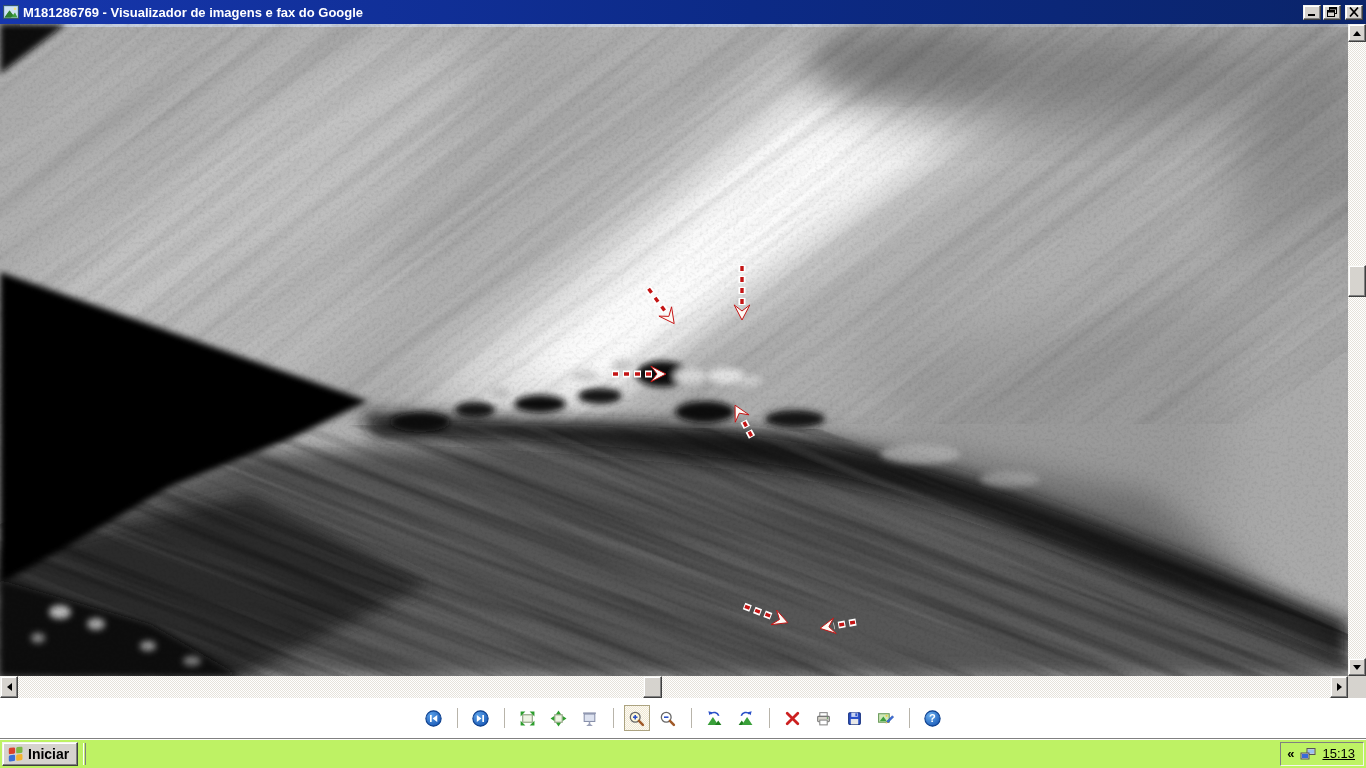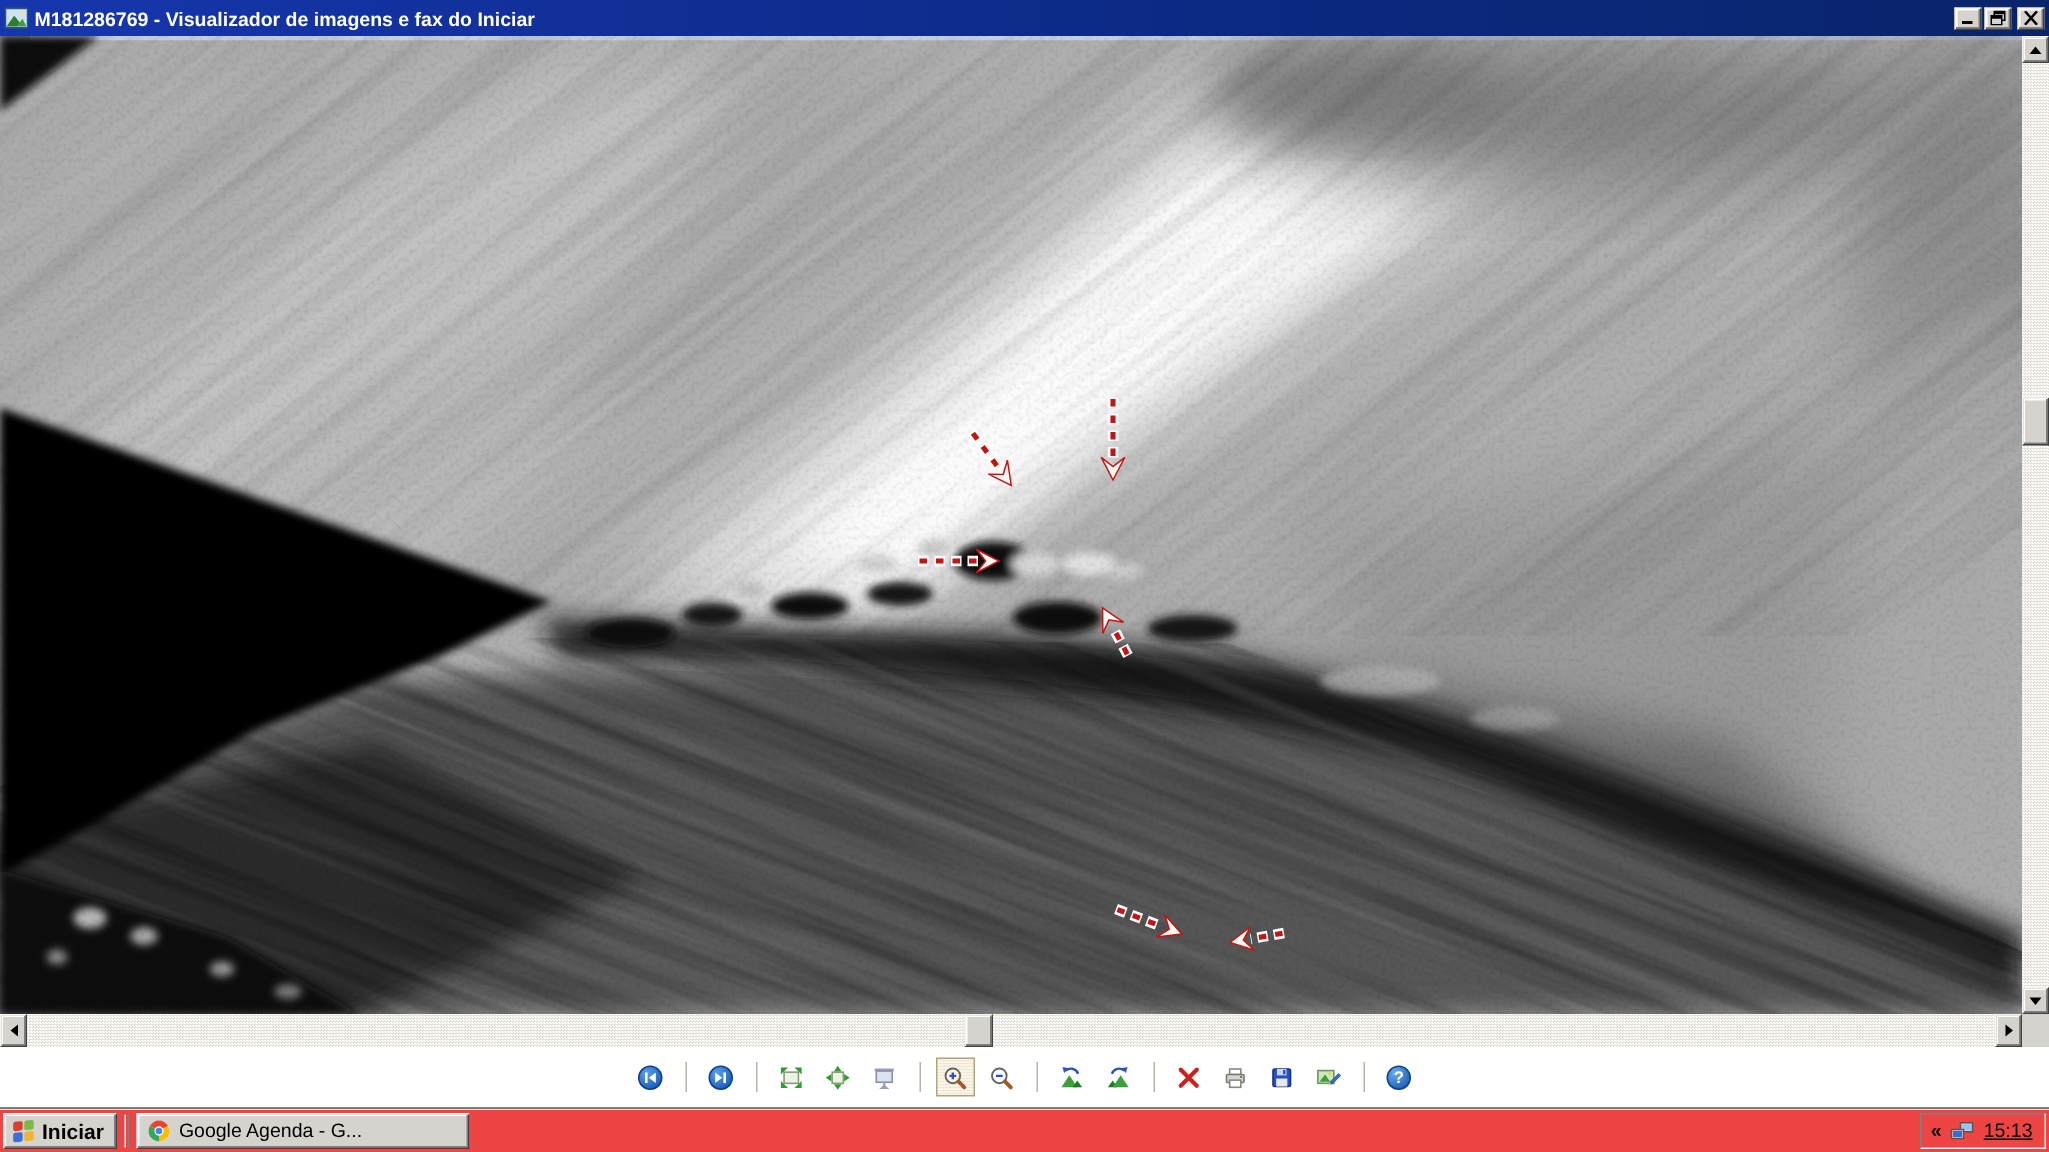--- a/index.html
+++ b/index.html
@@ -45,21 +45,21 @@
   #toolbar{display:flex;align-items:center;gap:5px;}
   .tb-btn{width:26px;height:26px;background:transparent;border:1px solid transparent;padding:0;
     display:flex;align-items:center;justify-content:center;}
   .tb-btn.selected{background-image:conic-gradient(#fdfbf4 25%,#efe7d2 0 50%,#fdfbf4 0 75%,#efe7d2 0);
     background-size:2px 2px;border:1px solid #aca380;}
   .tb-ico{width:17px;height:17px;display:block;}
   .tb-ico svg{display:block;}
   .tb-sep{width:1px;height:20px;background:#b8b4aa;margin:0 5px;}
 
   
-  #taskbar{position:absolute;left:0;top:738px;width:1366px;height:30px;background:#ef4444;
+  #taskbar{position:absolute;left:0;top:738px;width:1366px;height:30px;background:#bef264;
     border-top:1px solid #808080;box-shadow:inset 0 1px 0 #fff;display:flex;align-items:center;padding:12px 2px;}
   #startbtn{height:24px;background:#d6d3ce;border:1px solid;border-color:#f5f4f0 #404040 #404040 #f5f4f0;
     box-shadow:inset -1px -1px 0 #808080,inset 1px 1px 0 #fff;display:flex;align-items:center;gap:3px;
     padding:0 8px 0 4px;font-size:14px;font-weight:bold;color:#000;}
   .tb-divider{width:3px;height:22px;margin:0 5px;border-left:1px solid #fff;border-right:1px solid #808080;}
   .taskbtn{width:222px;height:24px;margin-right:4px;display:flex;align-items:center;gap:5px;padding:0 6px;
     font-size:13px;color:#000;white-space:nowrap;overflow:hidden;
     background:#d6d3ce;border:1px solid;border-color:#f5f4f0 #404040 #404040 #f5f4f0;
     box-shadow:inset -1px -1px 0 #808080,inset 1px 1px 0 #fff;}
   .taskbtn.active{background-image:conic-gradient(#f7f5f1 25%,#e9e6df 0 50%,#f7f5f1 0 75%,#e9e6df 0);
@@ -81,21 +81,21 @@
   <div id="titlebar">
     <span class="ticon">
         <svg viewBox="0 0 16 16" width="16" height="16">
           <rect x="0.5" y="1.5" width="15" height="13" fill="#8fb6dc" stroke="#35556e"></rect>
           <rect x="1.5" y="2.5" width="13" height="11" fill="#cfe2f2"></rect>
           <polygon points="1.5,13.5 6.5,6.5 10,11 12,8.5 14.5,13.5" fill="#3f9e3f"></polygon>
           <polygon points="1.5,13.5 6.5,6.5 10,11 8,13.5" fill="#2e7e2e"></polygon>
           <circle cx="12" cy="4.8" r="1.3" fill="#f6e27a"></circle>
         </svg>
       </span>
-    <span class="ttext">M181286769 - Visualizador de imagens e fax do Iniciar</span>
+    <span class="ttext">M181286769 - Visualizador de imagens e fax do Google</span>
     <button class="winbtn">
       <svg width="12" height="10" viewBox="0 0 12 10">
           <rect x="2" y="7" width="7" height="2" fill="#000"></rect>
         </svg>
     </button>
     <button class="winbtn">
       <svg width="12" height="10" viewBox="0 0 12 10">
         <rect x="3.5" y="0.5" width="7" height="6" fill="none" stroke="#000"></rect>
           <rect x="3.5" y="0.5" width="7" height="2" fill="#000"></rect>
         <rect x="1.5" y="3.5" width="7" height="6" fill="#d6d3ce" stroke="#000"></rect>
@@ -455,33 +455,20 @@
               <rect x="2" y="2.5" width="7" height="7" rx="1.5" fill="#d9402c"></rect>
               <rect x="10.2" y="2.5" width="7" height="7" rx="1.5" fill="#7cb845"></rect>
               <rect x="2" y="10.7" width="7" height="7" rx="1.5" fill="#3a6fd8"></rect>
               <rect x="10.2" y="10.7" width="7" height="7" rx="1.5" fill="#f2b32e"></rect>
             </g>
           </svg>
         </span>
       <span>Iniciar</span>
     </button>
     <div class="tb-divider"></div>
-    <button class="taskbtn">
-      <span class="ticon16">
-          <svg viewBox="0 0 16 16" width="16" height="16">
-            <circle cx="8" cy="8" r="7" fill="#fff"></circle>
-            <path d="M8,8 L1.94,4.5 A7,7 0 0 1 14.06,4.5 Z" fill="#ea4335"></path>
-            <path d="M8,8 L1.94,4.5 A7,7 0 0 0 8,15 Z" fill="#34a853"></path>
-            <path d="M8,8 L8,15 A7,7 0 0 0 14.06,4.5 Z" fill="#fbbc05"></path>
-            <circle cx="8" cy="8" r="3.1" fill="#fff"></circle>
-            <circle cx="8" cy="8" r="2.2" fill="#4285f4"></circle>
-          </svg>
-        </span>
-      <span class="tlabel">Google Agenda - G...</span>
-    </button>
     <div id="trayspacer"></div>
     <div id="tray">
       <span class="chev">«</span>
       <span class="ticon16">
           <svg viewBox="0 0 16 16" width="16" height="16">
             <rect x="7" y="2.5" width="8" height="6" fill="#d6d3ce" stroke="#555"></rect>
             <rect x="8" y="3.5" width="6" height="4" fill="#9ac0f0"></rect>
             <rect x="1" y="7" width="8" height="6" fill="#d6d3ce" stroke="#555"></rect>
             <rect x="2" y="8" width="6" height="4" fill="#3a6ad8"></rect>
           </svg>

